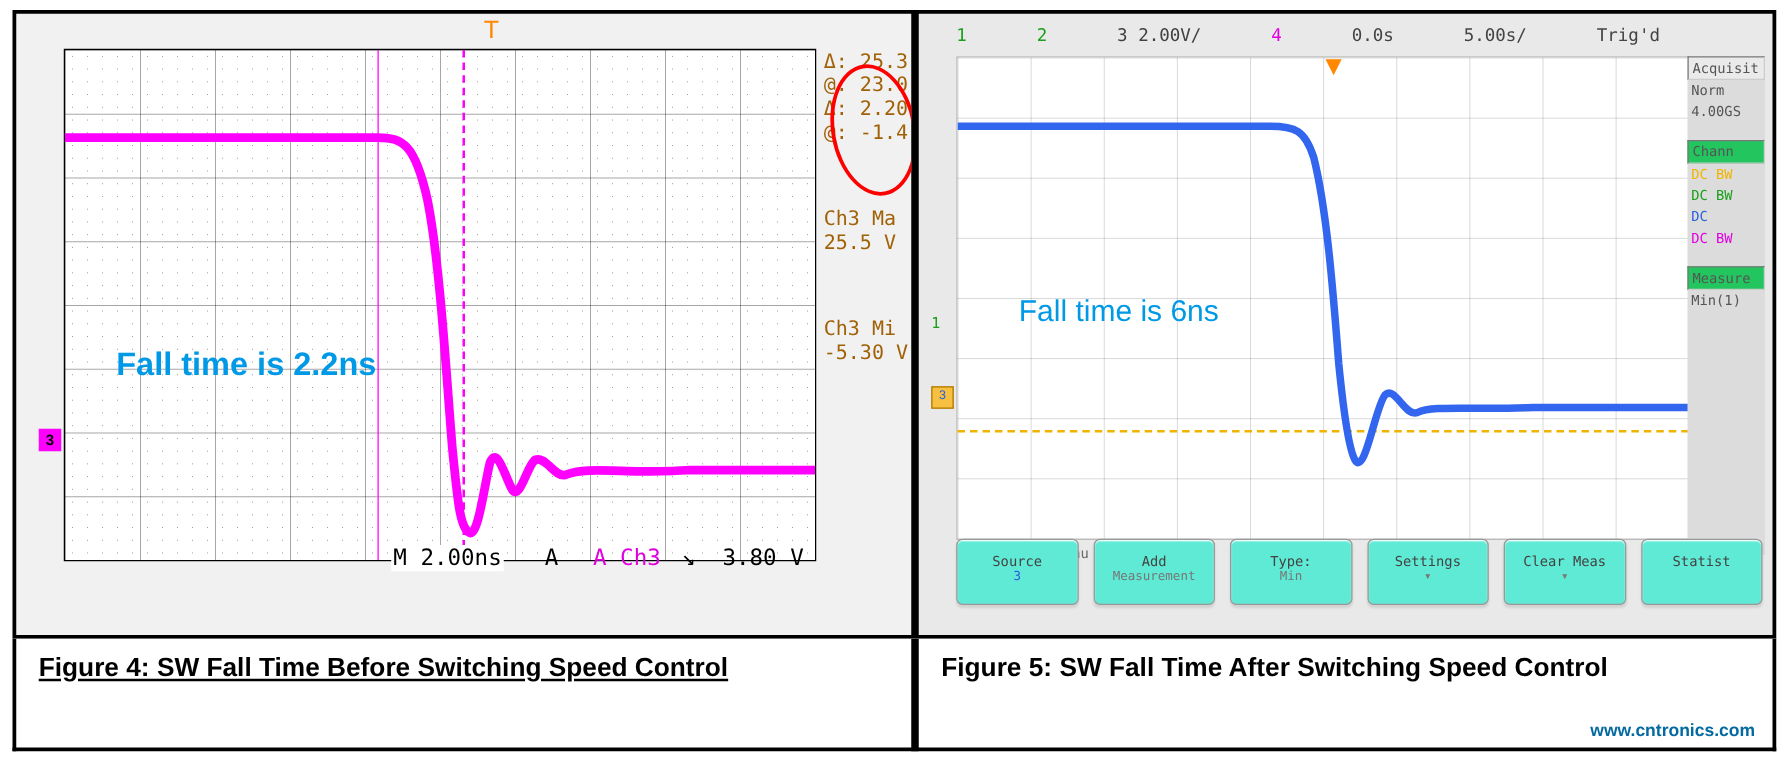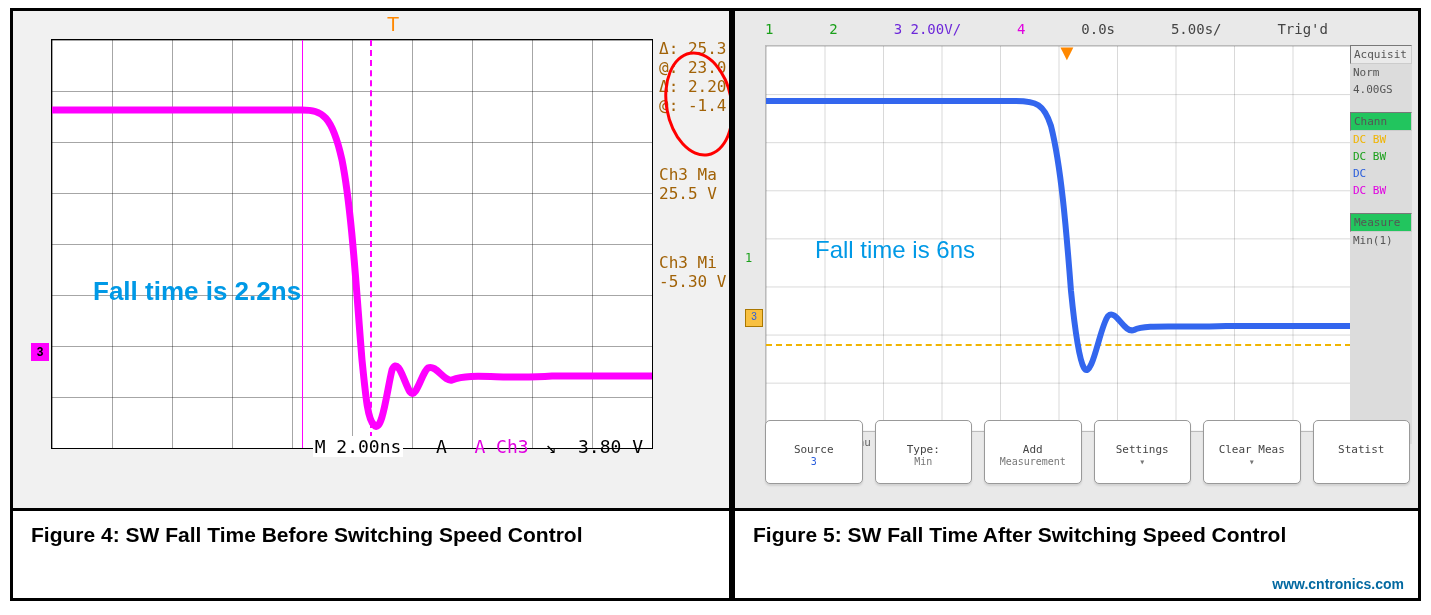--- a/index.html
+++ b/index.html
@@ -152,21 +152,21 @@
     top: 10px;
     right: 90px;
     height: 22px;
     font-family: monospace;
     font-size: 14px;
     color: #444;
     display: flex;
     justify-content: space-between;
   }
   .fig5 .toprow span.g { color: #1aa01a; }
-  .fig5 .toprow span.b { color: #6d28d9; }
+  .fig5 .toprow span.b { color: #404040; }
   .fig5 .toprow span.p { color: #e000e0; }
   .fig5 .grid-area {
     position: absolute;
     left: 30px;
     top: 34px;
     width: 585px;
     height: 385px;
     background: #fff;
     border: 1px solid #bbb;
   }
@@ -258,29 +258,29 @@
     position: absolute;
     left: 30px;
     right: 8px;
     bottom: 24px;
     display: flex;
     gap: 12px;
   }
   .fig5 .btn {
     flex: 1;
     height: 40px;
-    background: #ffffff;
+    background: #5eead4;
     border: 1px solid #999;
     border-radius: 5px;
     box-shadow: inset 0 1px 1px #fff, 0 2px 2px rgba(0,0,0,0.1);
     font-size: 11px;
     font-family: monospace;
     text-align: center;
     line-height: 1.2;
-    padding-top: 22px;
+    padding-top: 11px;
     color: #444;
   }
   .fig5 .btn .sub {
     display:block;
     font-size:10px;
     color:#777;
   }
   .fig5 .btn .blue { color:#2a5edc; }
   .watermark {
     position: absolute;
@@ -375,26 +375,26 @@
       <div class="dc4">DC BW</div>
       <div style="flex:0 0 10px"></div>
       <div class="ch">Measure</div>
       <div>Min(1)</div>
     </div>
 
     <div class="meas-label">Measurement Menu</div>
 
     <div class="btnrow">
       <div class="btn"><span>Source</span><span class="sub blue">3</span></div>
+      <div class="btn"><span>Add</span><span class="sub">Measurement</span></div>
       <div class="btn"><span>Type:</span><span class="sub">Min</span></div>
-      <div class="btn"><span>Add</span><span class="sub">Measurement</span></div>
       <div class="btn"><span>Settings</span><span class="sub">▾</span></div>
       <div class="btn"><span>Clear Meas</span><span class="sub">▾</span></div>
       <div class="btn"><span>Statist</span></div>
     </div>
   </div>
 
-  <div class="cell caption" style="grid-column:2; grid-row:3;">Figure 4: SW Fall Time Before Switching Speed Control</div>
+  <div class="cell caption" style="grid-column:2; grid-row:3;text-decoration:underline;">Figure 4: SW Fall Time Before Switching Speed Control</div>
   <div class="cell caption" style="grid-column:3; grid-row:3; position:relative;">
     <span>Figure 5: SW Fall Time After Switching Speed Control</span>
     <span class="watermark">www.cntronics.com</span>
   </div>
 </div>
 
 </body></html>

